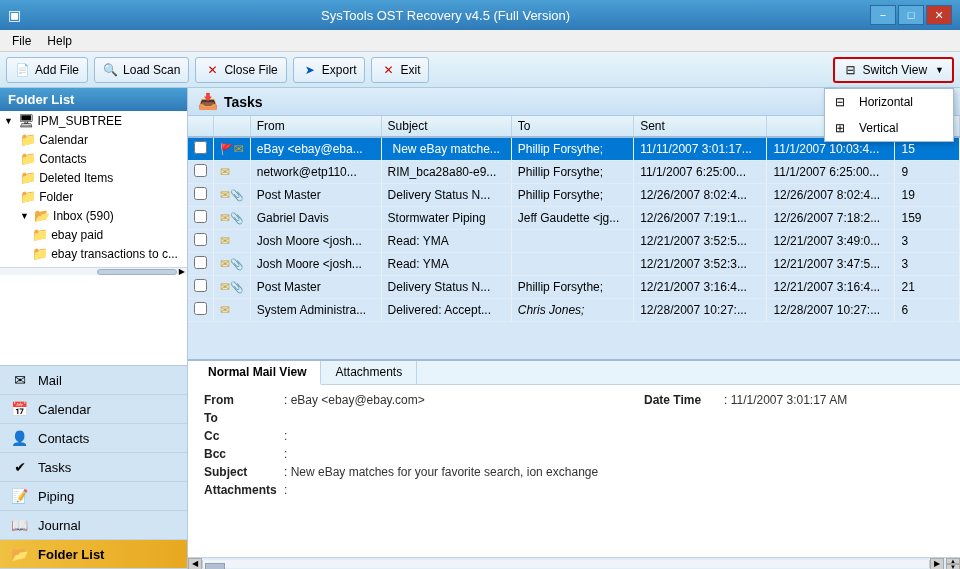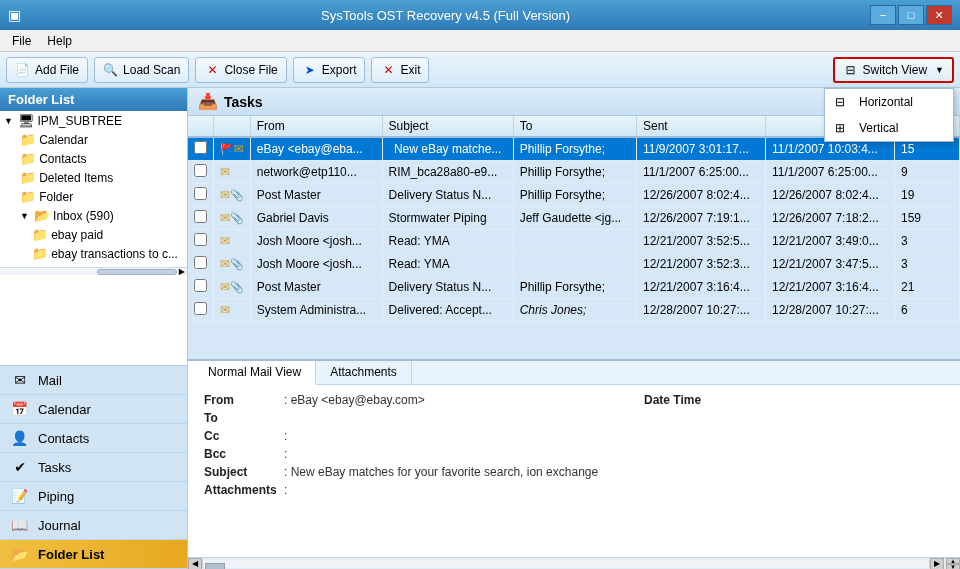--- a/index.html
+++ b/index.html
@@ -58,21 +58,21 @@
     .email-row.selected { background: #0078d4; color: white; }
     .email-row.selected td { color: white; }
     .checkbox-col { width: 20px; }
     .icon-col { width: 24px; }
     .email-table-wrapper { overflow-y: auto; overflow-x: hidden; flex: 1; }
 
     
     #preview-pane { height: 210px; border-top: 2px solid #a0bcd8; display: flex; flex-direction: column; background: white; }
     #preview-tabs { display: flex; border-bottom: 1px solid #c0d4e8; background: #e8f4fb; }
     .preview-tab { padding: 4px 14px; cursor: pointer; border-right: 1px solid #c0d4e8; font-size: 12px; }
-    .preview-tab.active { background: white; border-bottom: 2px solid white; margin-bottom: -1px; font-weight: normal; padding-left: 20px; }
+    .preview-tab.active { background: white; border-bottom: 2px solid white; margin-bottom: -1px; font-weight: bold; padding-left: 20px; }
     #preview-content { padding: 8px 16px; flex: 1; overflow-y: auto; font-size: 12px; }
     .preview-row { display: flex; margin-bottom: 4px; }
     .preview-label { width: 80px; font-weight: bold; color: #222; }
     .preview-value { flex: 1; color: #333; }
     .preview-top { display: flex; width: 100%; }
     .preview-left-section { flex: 1; }
     .preview-right-section { width: 300px; }
     #preview-scrollbar { height: 12px; background: #e0edf7; border-top: 1px solid #c0d4e8; display: flex; align-items: center; justify-content: flex-end; }
     .scroll-arrow { width: 14px; height: 12px; background: #d0d0d0; border: 1px solid #aaa; display: flex; align-items: center; justify-content: center; font-size: 8px; cursor: pointer; }
   </style>
@@ -235,21 +235,21 @@
             <th>Size(KB)</th>
           </tr>
         </thead>
         <tbody id="email-tbody">
         <tr class="email-row selected">
               <td><input type="checkbox" style="margin: 0px;"></td>
               <td><span style="color:#cc3300; font-size:11px;">🚩</span><span style="color:#d4a020; font-size:12px;">✉</span></td>
               <td style="max-width: 140px;">eBay &lt;ebay@eba...</td>
               <td style="max-width: 150px; text-align: center;">New eBay matche...</td>
               <td style="max-width: 120px;">Phillip Forsythe;</td>
-              <td>11/9/2007 3:01:17...</td>
+              <td>11/11/2007 3:01:17...</td>
               <td>11/1/2007 10:03:4...</td>
               <td>15</td>
             </tr>
             <tr class="email-row">
               <td><input type="checkbox" style="margin: 0px;"></td>
               <td><span style="color:#d4a020; font-size:12px;">✉</span></td>
               <td style="max-width: 140px;">network@etp110...</td>
               <td style="max-width: 150px; margin-top: 27px;">RIM_bca28a80-e9...</td>
               <td style="max-width: 120px;">Phillip Forsythe;</td>
               <td>11/1/2007 6:25:00...</td>
@@ -329,20 +329,21 @@
         <div class="preview-top">
           <div class="preview-left-section">
             <div class="preview-row">
               <span class="preview-label">From</span>
               <span class="preview-value">: eBay &lt;ebay@ebay.com&gt;</span>
             </div>
           </div>
           <div class="preview-right-section">
             <div class="preview-row">
               <span class="preview-label">Date Time</span>
+              <span class="preview-value">: 11/1/2007 3:01:17 AM</span>
             </div>
           </div>
         </div>
         <div class="preview-row">
           <span class="preview-label">To</span>
         </div>
         <div class="preview-row">
           <span class="preview-label">Cc</span>
           <span class="preview-value">:</span>
         </div>

